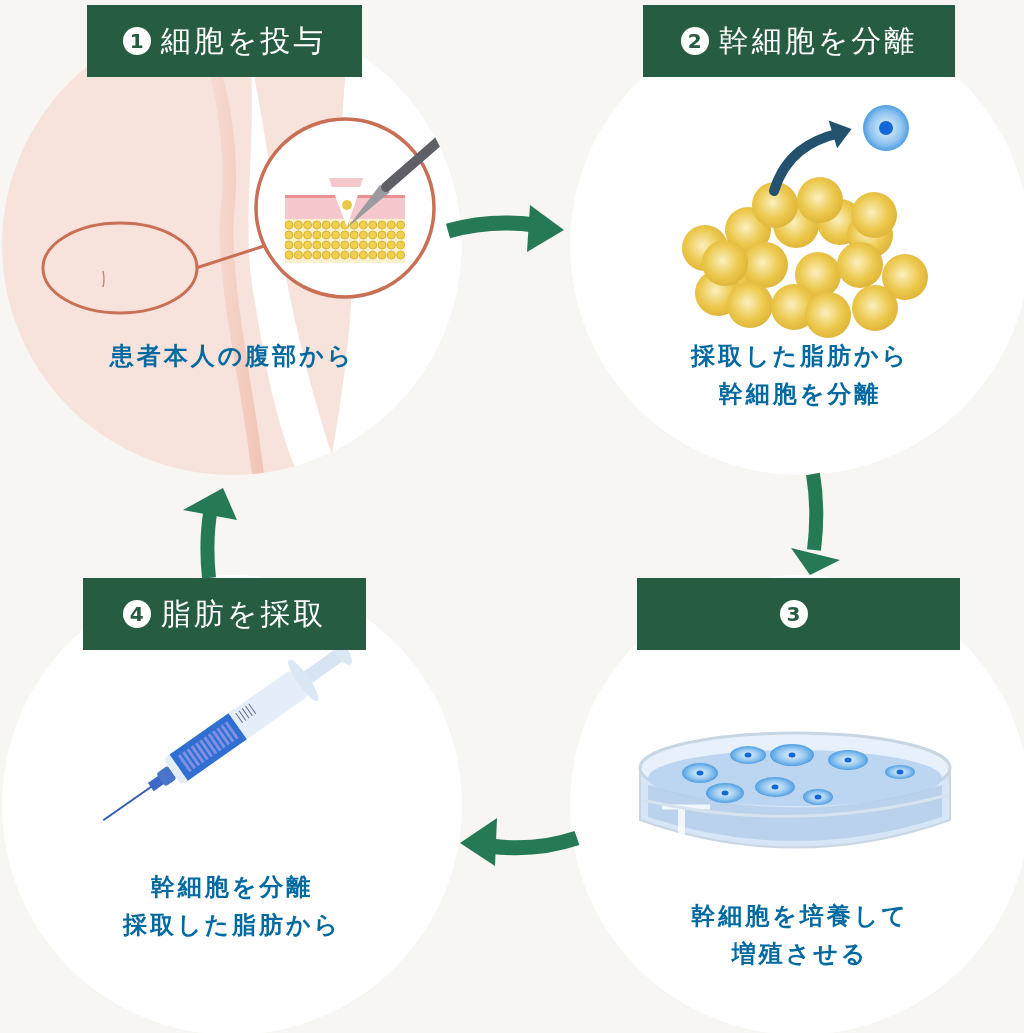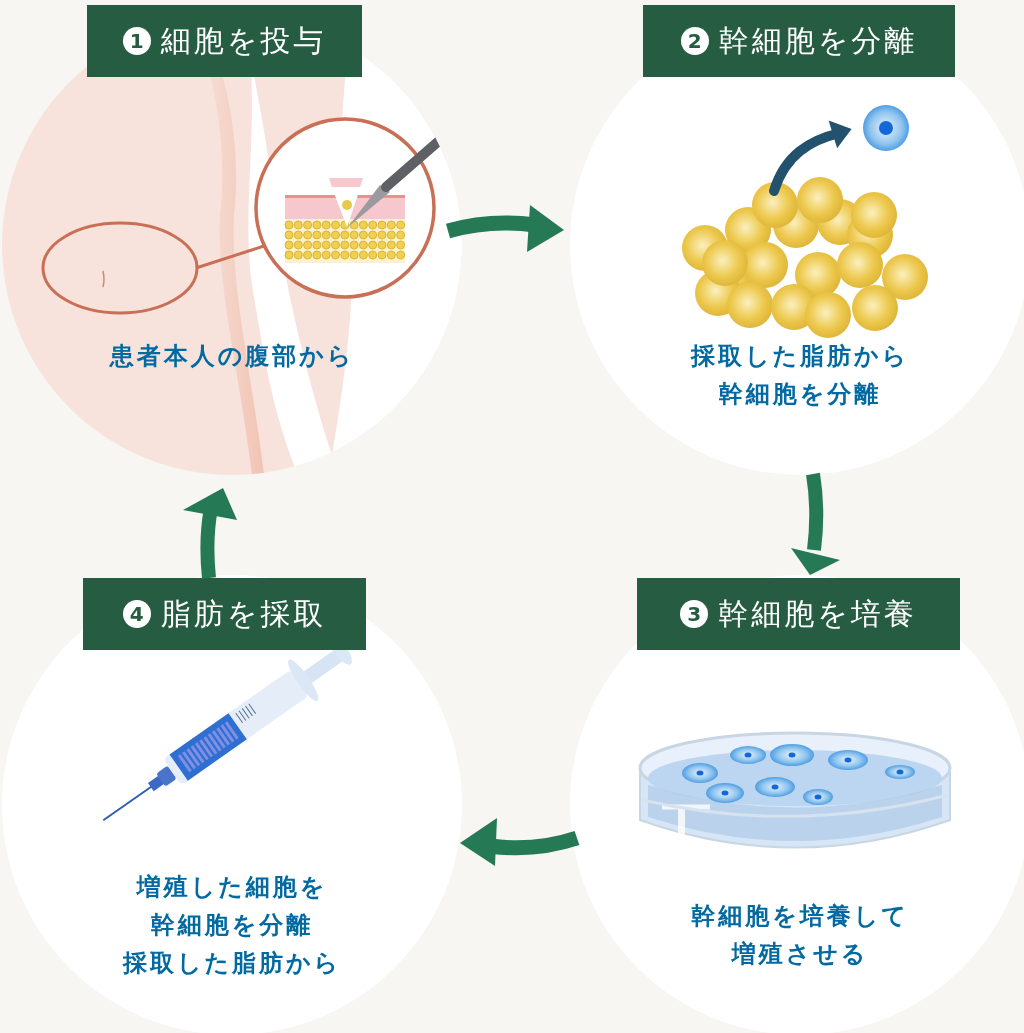--- a/index.html
+++ b/index.html
@@ -270,40 +270,38 @@
 <div class="label" id="l1">
   <span class="num">1</span>
   <span>細胞を投与</span>
 </div>
 <div class="label" id="l2">
   <span class="num">2</span>
   <span>幹細胞を分離</span>
 </div>
 <div class="label" id="l3">
   <span class="num">3</span>
-  <span>幹細胞を培養</span>
 </div>
 <div class="label" id="l4">
   <span class="num">4</span>
   <span>脂肪を採取</span>
 </div>
 
 <div class="desc" id="d1">
   <div>患者本人の腹部から</div>
 </div>
 <div class="desc" id="d2">
   <div>採取した脂肪から</div>
   <div>幹細胞を分離</div>
 </div>
 <div class="desc" id="d3">
   <div>幹細胞を培養して</div>
   <div>増殖させる</div>
 </div>
 <div class="desc" id="d4">
-  <div>増殖した細胞を</div>
   <div>幹細胞を分離</div>
   <div>採取した脂肪から</div>
 </div>
 
 <svg class="arrow" style="left:440px;top:195px" width="130" height="60">
   <path d="M8 36 Q50 24 95 30" stroke="#257a55" stroke-width="15" fill="none"></path>
   <polygon points="90,10 124,35 87,57" fill="#257a55"></polygon>
 </svg>
 <svg class="arrow" style="left:785px;top:470px" width="70" height="110">
   <path d="M28 4 Q34 40 29 80" stroke="#257a55" stroke-width="14" fill="none"></path>

